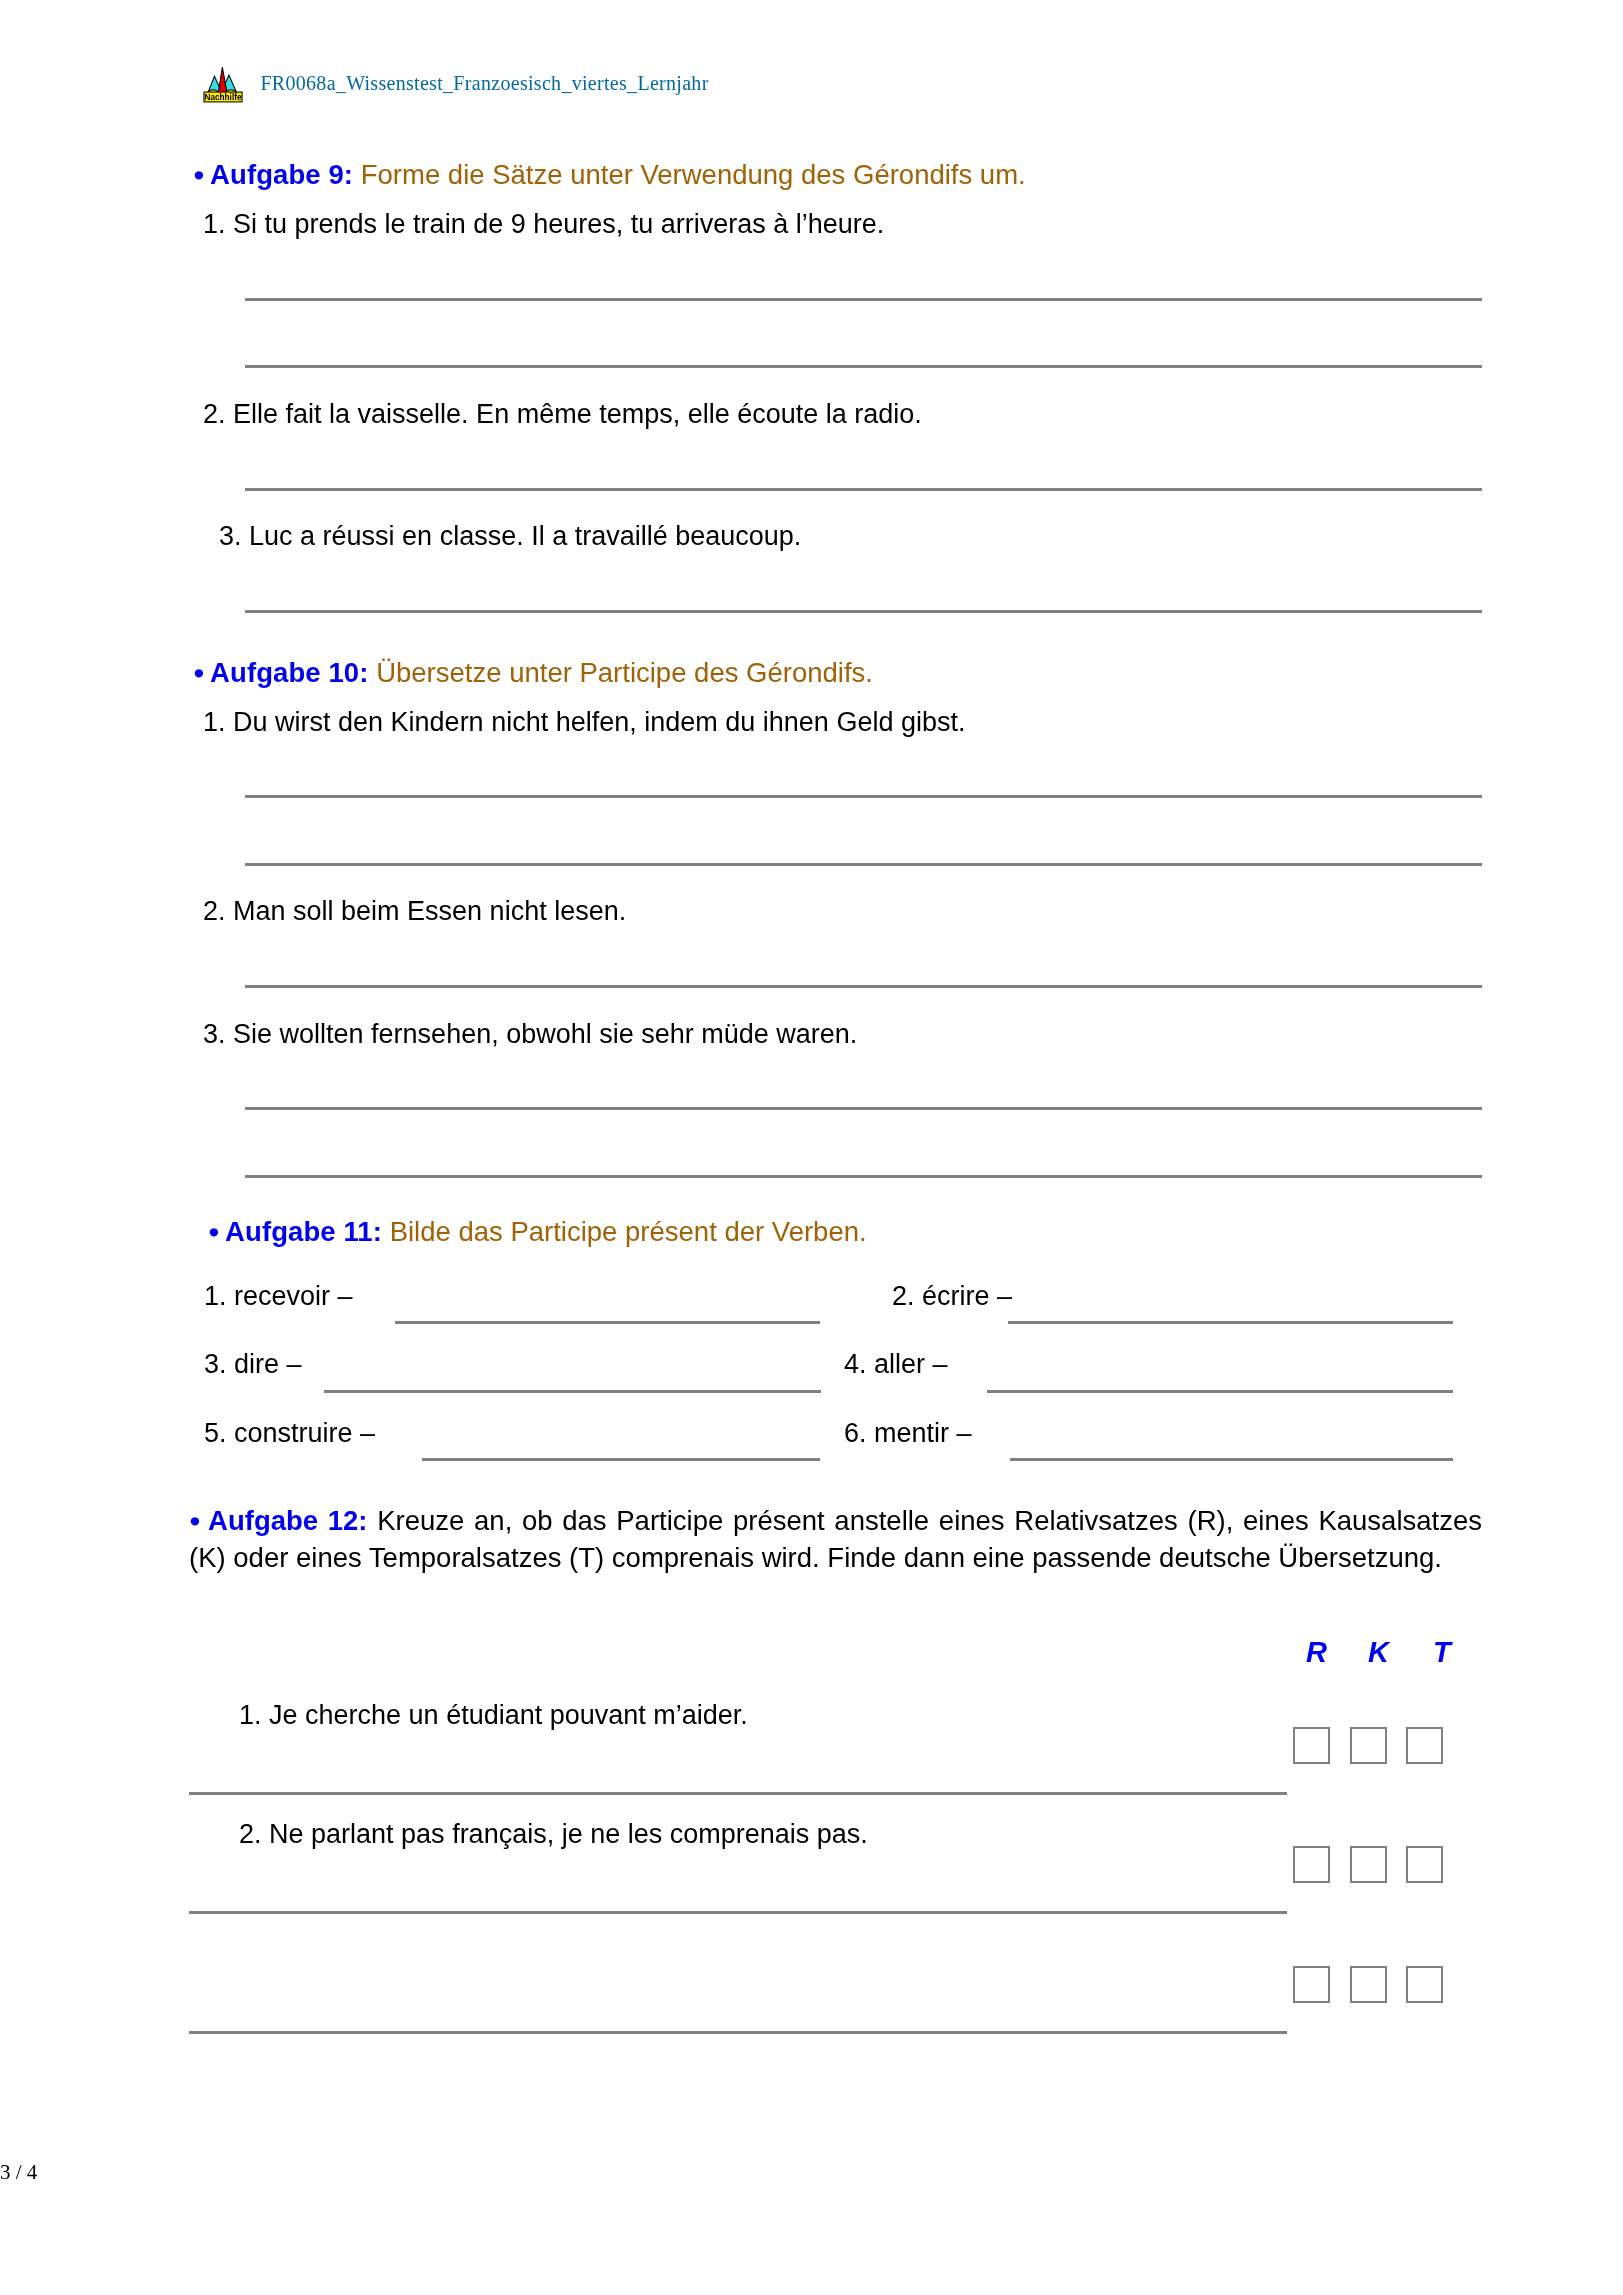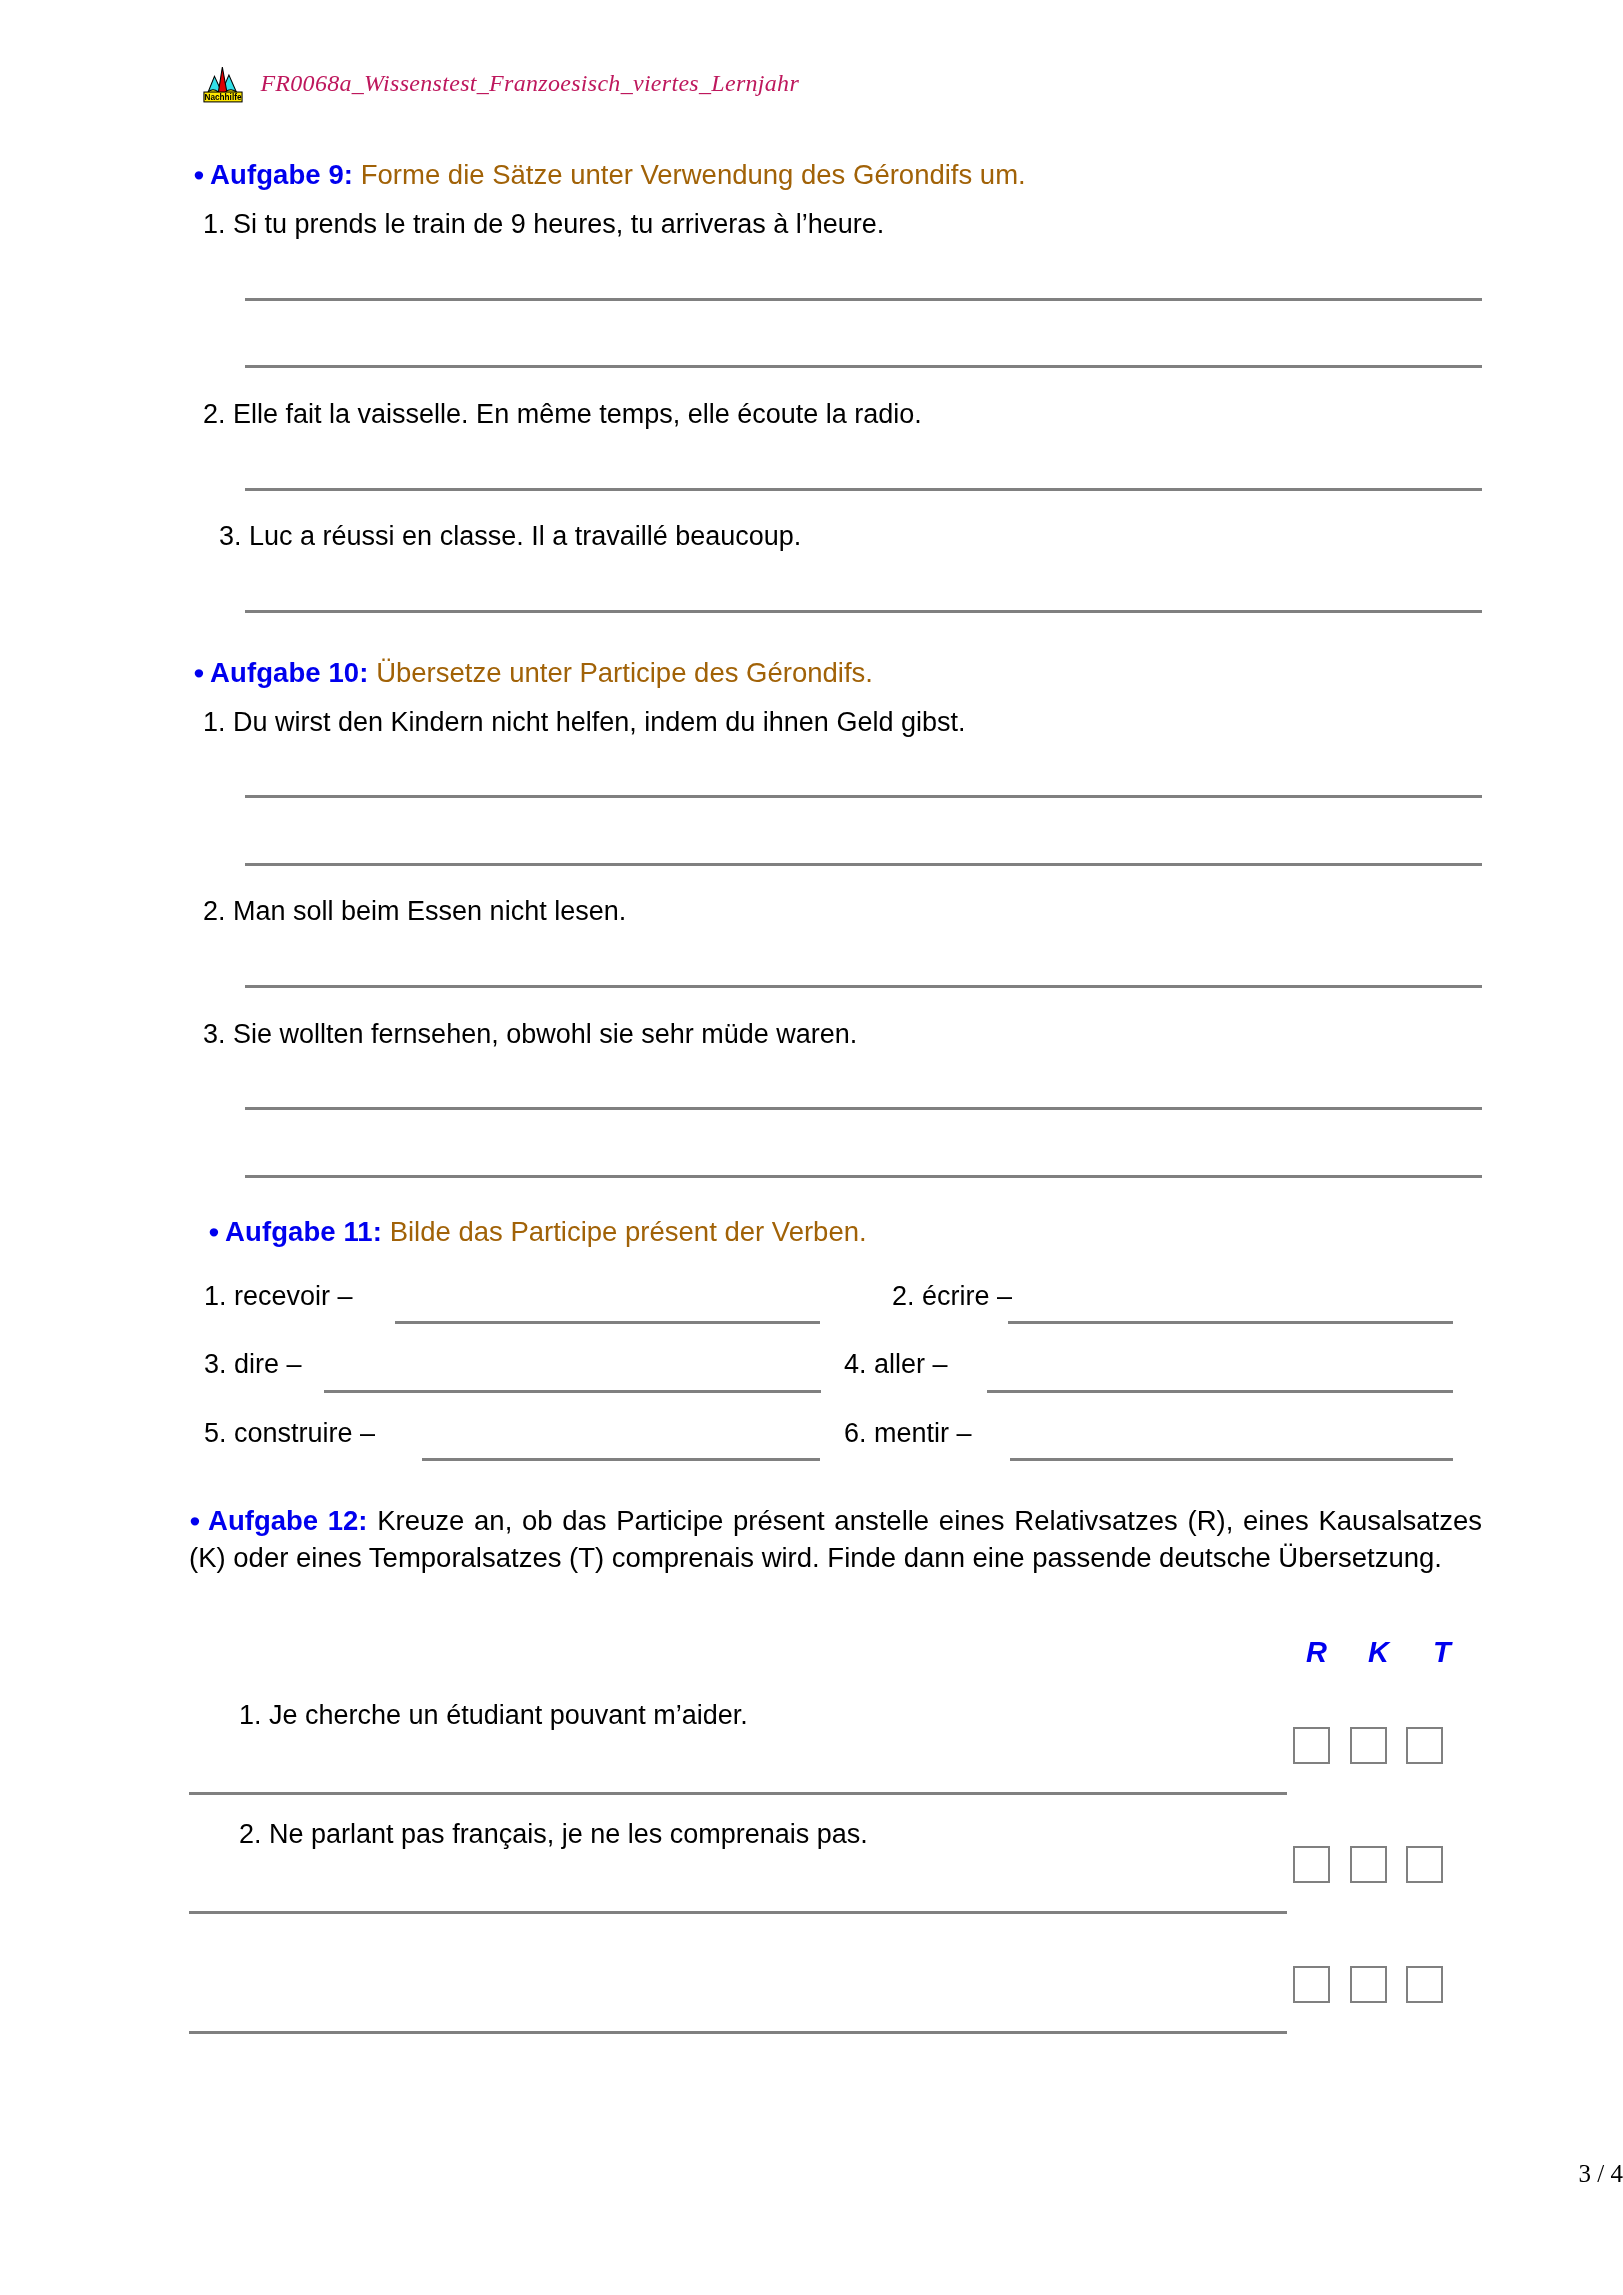--- a/index.html
+++ b/index.html
@@ -27,24 +27,23 @@
     gap: 14.4px;
   }
   .logo {
     width: 46px;
     height: 41px;
     flex: 0 0 auto;
     display: block;
   }
   .header-title {
     font-family: "Liberation Serif", serif;
-    font-style: italic;
-    font-size: 24px;
+    font-size: 20px;
     letter-spacing: 0.3px;
-    color: #be185d;
+    color: #0369a1;
     white-space: nowrap;
   }
 
   .task-head {
     position: absolute;
     font-size: 27.5px;
     line-height: 34px;
     white-space: nowrap;
   }
   .task-head .bullet {
@@ -116,23 +115,23 @@
     border: 2.6px solid #808080;
     background: #ffffff;
     box-sizing: border-box;
   }
 
   .footer {
     position: absolute;
     left: 0;
     top: 2160px;
     width: 1623px;
-    text-align: right;
+    text-align: left;
     font-family: "Liberation Serif", serif;
-    font-size: 25px;
+    font-size: 21px;
     color: #000;
   }
 </style>
 </head>
 <body>
 
 <div class="page">
 
   <div class="header">
     <span class="logo">

